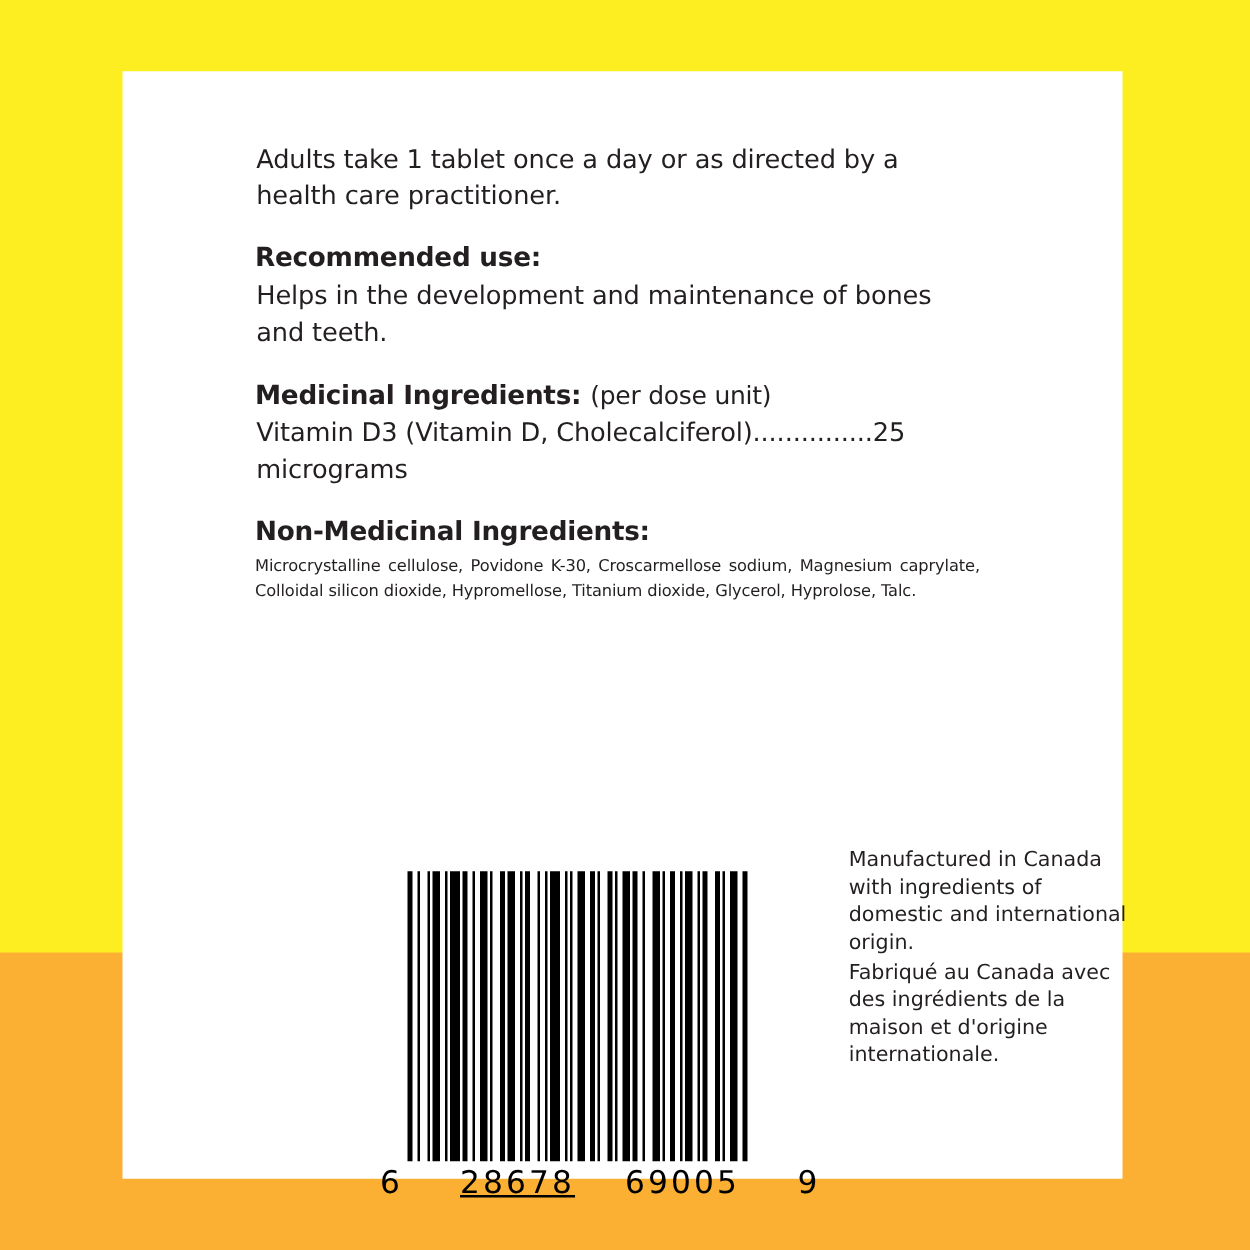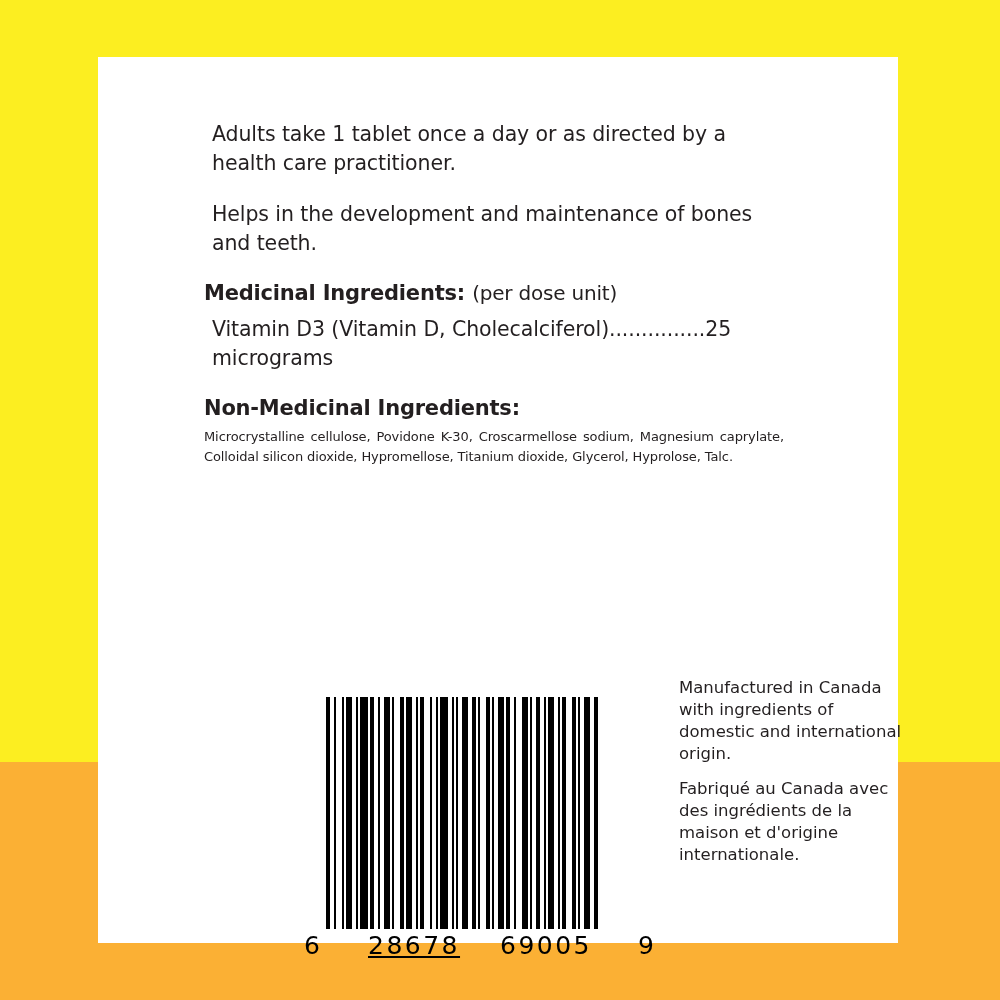--- a/index.html
+++ b/index.html
@@ -62,21 +62,21 @@
   }
   .heading .sub {
     font-weight: normal;
     font-size: 20px;
     text-align: right;
   }
 
   .body-text {
     font-size: 20.5px;
     line-height: 1.42;
-    margin: 8px;
+    margin: 1px;
     letter-spacing: -0.1px;
   }
 
   .body-text.wide {
     width: 580px;
   }
 
   .nonmed-list {
     font-size: 13px;
     line-height: 1.52;
@@ -137,39 +137,40 @@
     top: 620px;
     width: 230px;
     font-size: 16.5px;
     line-height: 1.33;
     color: #231f20;
   }
   .manufactured p {
     margin: 0;
   }
   .manufactured p + p {
-    margin-top: 13px;
+    margin-top: 2px;
   }
 </style>
 </head>
 <body>
 
 <div class="page">
 
   <div class="band-orange"></div>
 
   <div class="label-panel">
 
     <div class="content">
 
       <div class="block">
         <p class="body-text dose-text">Adults take 1 tablet once a day or as directed by a health care practitioner.</p>
       </div>
 
       <div class="block">
+        <p class="heading">Recommended use:</p>
         <p class="body-text wide">Helps in the development and maintenance of bones and teeth.</p>
       </div>
 
       <div class="block">
         <p class="heading"><span>Medicinal Ingredients:</span> <span class="sub">(per dose unit)</span></p>
         <p class="body-text wide">Vitamin D3 (Vitamin D, Cholecalciferol)...............25 micrograms</p>
       </div>
 
       <div class="block">
         <p class="heading">Non-Medicinal Ingredients:</p>

